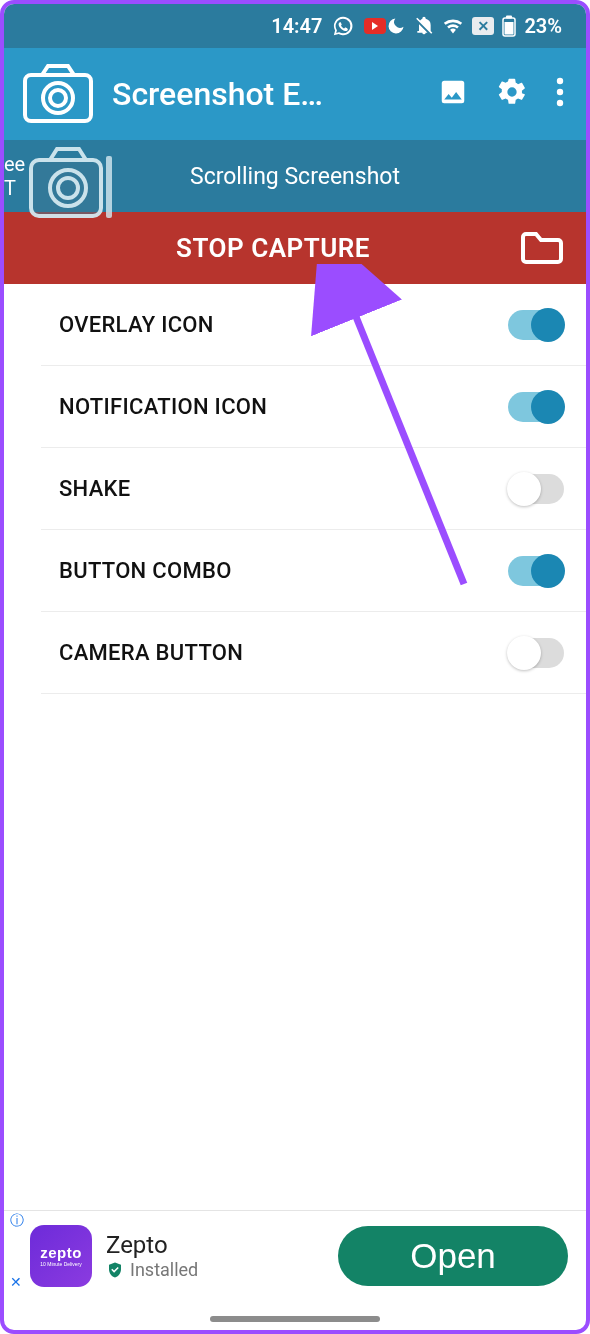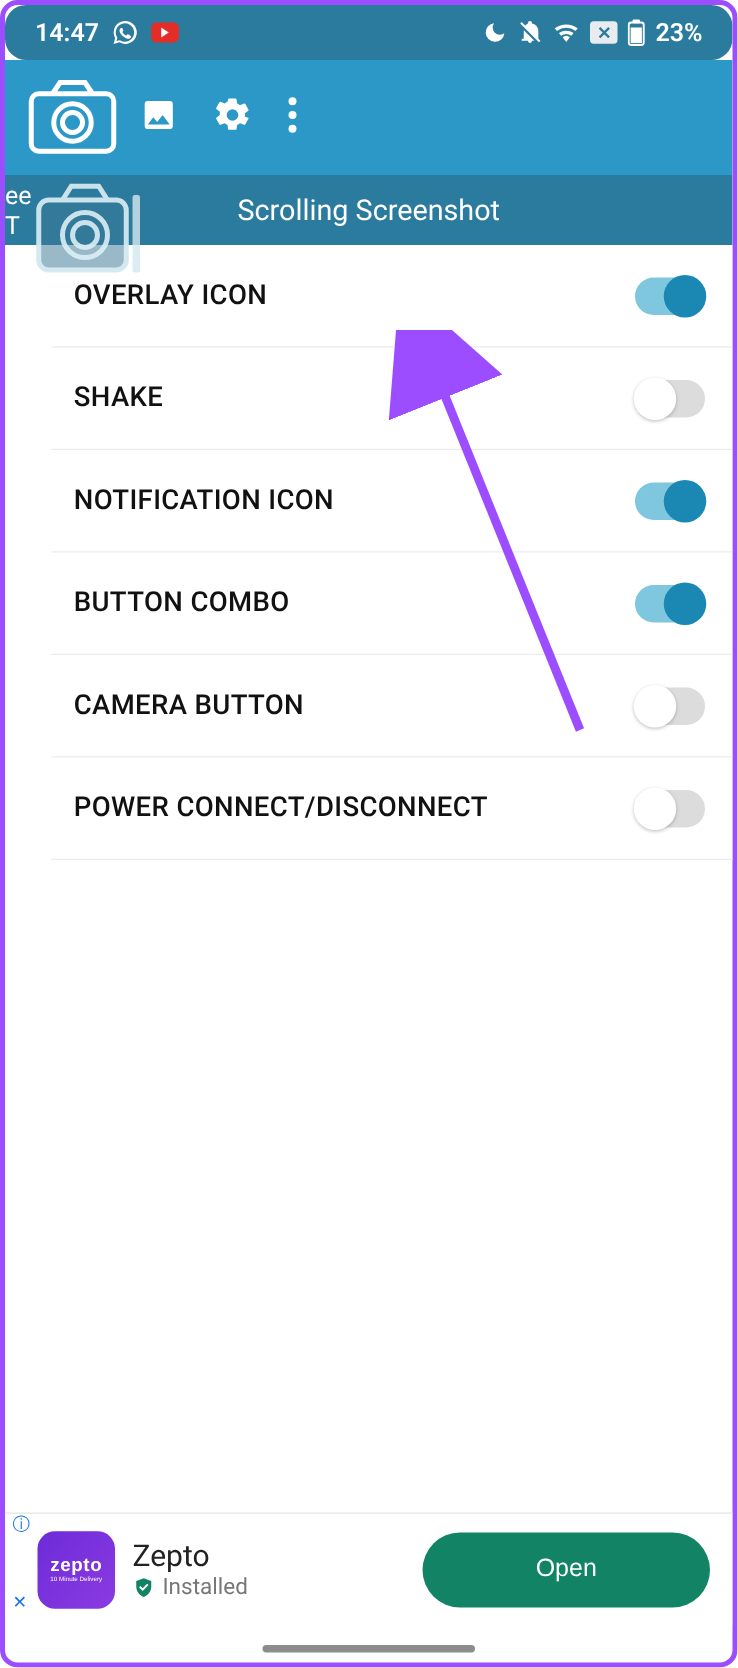--- a/index.html
+++ b/index.html
@@ -1,35 +1,35 @@
 <!DOCTYPE html>
 <html><head>
 <meta charset="utf-8">
 <style>
   * { box-sizing: border-box; margin: 0; padding: 0; }
   html, body { width: 590px; height: 1334px; font-family: Roboto, -apple-system, Arial, sans-serif; overflow: hidden; }
   .frame { width: 590px; height: 1334px; border: 4px solid #9b4dff; border-radius: 14px; position: relative; background: #fff; overflow: hidden; }
 
   
-  .statusbar { height: 44px; background: #2b7b9e; display: flex; align-items: center; justify-content: space-between; padding: 0 24px; color: #fff; font-weight: 600; font-size: 20px; border-radius: 17px; }
+  .statusbar { height: 44px; background: #2b7b9e; display: flex; align-items: center; justify-content: flex-end; padding: 0 24px; color: #fff; font-weight: 600; font-size: 20px; }
   .statusbar .left  { display: flex; align-items: center; gap: 10px; }
   .statusbar .right { display: flex; align-items: center; gap: 8px; }
   .status-icon { display: inline-flex; }
   .yt-badge { background: #e52d27; border-radius: 4px; width: 22px; height: 16px; display:flex; align-items:center; justify-content:center; }
   .yt-badge::after{ content:""; border-left:6px solid #fff; border-top:4px solid transparent; border-bottom:4px solid transparent; }
   .x-box { background:#e9ecef; color:#2b7b9e; border-radius:3px; width:22px; height:18px; font-size:14px; font-weight:800; display:flex; align-items:center; justify-content:center; }
 
   
   .appbar { height: 92px; background: #2b98c7; display:flex; align-items:center; padding: 0 18px 0 18px; color:#fff; }
   .appbar .camera-logo { width:72px; height:62px; margin-right:18px; }
   .appbar .title { font-size: 32px; font-weight:500; flex:1; white-space:nowrap; overflow:hidden; }
   .appbar .action-icons { display:flex; align-items:center; gap:28px; padding-right:4px; }
 
   
-  .tabbar { height: 56px; background:#2b7b9e; color:#fff; display:flex; align-items:center; justify-content:center; font-size:23px; position:relative; }
+  .tabbar { height: 72px; background:#2b7b9e; color:#fff; display:flex; align-items:center; justify-content:center; font-size:23px; position:relative; }
   .tabbar .left-stub{ position:absolute; left:0; top:0; bottom:0; width:34px; display:flex; align-items:center; font-size:20px; overflow:hidden;}
   .floating-cam { position:absolute; left:24px; top:142px; width:86px; height:76px; z-index:5; opacity:.95; }
 
   
   .stopbar { height: 72px; background:#b7342d; color:#fff; display:flex; align-items:center; padding:0 22px; }
   .stopbar .stop-label { flex:1; text-align:center; font-size:26px; font-weight:600; letter-spacing:.5px; }
   .stopbar .folder-icon { width:44px; height:34px; }
 
   
   .settings { background:#fff;margin-left:37px; }
@@ -48,21 +48,21 @@
   
   .ad { position:absolute; bottom:30px; left:0; right:0; height:90px; border-top:1px solid #e4e4e4; display:flex; align-items:center; padding:6px 18px 6px 26px; background:#fff; }
   .ad-badges { position:absolute; left:6px; display:flex; flex-direction:column; gap:44px; bottom:10px; }
   .ad-badges span{ font-size:14px; color:#1a73e8; }
   .ad .app-icon { width:62px; height:62px; border-radius:14px; background:linear-gradient(135deg,#6d2bd9,#8b3be0); color:#fff; display:flex; flex-direction:column; align-items:center; justify-content:center; font-family:sans-serif; margin-right:14px; }
   .ad .app-icon .brand{font-size:15px; font-weight:700; letter-spacing:.5px;}
   .ad .app-icon .sub{font-size:5px;}
   .ad .info { flex:1; }
   .ad .info .name { font-size:24px; color:#222; }
   .ad .info .installed { font-size:18px; color:#777; display:flex; align-items:center; gap:6px; }
-  .ad .open-btn { background:#138366; color:#fff; border:none; border-radius:38px; height:60px; width:230px; font-size:20px; font-weight:500; }
+  .ad .open-btn { background:#138366; color:#fff; border:none; border-radius:38px; height:60px; width:230px; font-size:35px; font-weight:500; }
 
   
   .gesture { position:absolute; bottom:8px; left:50%; transform:translateX(-50%); width:170px; height:6px; border-radius:6px; background:#8c8c8c; }
 </style>
 </head>
 <body>
 
 <div class="frame">
 
   <div class="statusbar">
@@ -105,20 +105,21 @@
 
   <div class="appbar">
     <span class="camera-logo">
       <svg width="72" height="62" viewBox="0 0 72 62" fill="none">
           <rect x="3" y="12" width="66" height="46" rx="6" stroke="#fff" stroke-width="4"></rect>
           <path d="M20 12l6-9h20l6 9" stroke="#fff" stroke-width="4" fill="none"></path>
           <circle cx="36" cy="35" r="15" stroke="#fff" stroke-width="4"></circle>
           <circle cx="36" cy="35" r="8" stroke="#fff" stroke-width="4"></circle>
         </svg>
     </span>
+    <div class="title">Screenshot E…</div>
     <div class="action-icons">
       <span>
         <svg width="30" height="30" viewBox="0 0 24 24" fill="#fff">
             <path d="M21 19V5a2 2 0 0 0-2-2H5a2 2 0 0 0-2 2v14a2 2 0 0 0 2 2h14a2 2 0 0 0 2-2zM8.5 13.5l2.5 3 3.5-4.5L19 18H5z"></path>
           </svg>
       </span>
       <span>
         <svg width="32" height="32" viewBox="0 0 24 24" fill="#fff">
             <path d="M19.4 13a7.5 7.5 0 0 0 .1-1 7.5 7.5 0 0 0-.1-1l2.1-1.6a.5.5 0 0 0 .1-.6l-2-3.5a.5.5 0 0 0-.6-.2l-2.5 1a7.3 7.3 0 0 0-1.7-1l-.4-2.6a.5.5 0 0 0-.5-.4h-4a.5.5 0 0 0-.5.4L9 4.1a7.3 7.3 0 0 0-1.7 1l-2.5-1a.5.5 0 0 0-.6.2l-2 3.5a.5.5 0 0 0 .1.6L4.4 10a7.5 7.5 0 0 0 0 2l-2.1 1.6a.5.5 0 0 0-.1.6l2 3.5a.5.5 0 0 0 .6.2l2.5-1a7.3 7.3 0 0 0 1.7 1l.4 2.6a.5.5 0 0 0 .5.4h4a.5.5 0 0 0 .5-.4l.4-2.6a7.3 7.3 0 0 0 1.7-1l2.5 1a.5.5 0 0 0 .6-.2l2-3.5a.5.5 0 0 0-.1-.6zM12 15.5A3.5 3.5 0 1 1 15.5 12 3.5 3.5 0 0 1 12 15.5z"></path>
           </svg>
@@ -141,54 +142,56 @@
   <span class="floating-cam">
     <svg width="86" height="76" viewBox="0 0 86 76">
         <rect x="3" y="14" width="70" height="56" rx="8" stroke="#d3e8f0" stroke-width="4" fill="rgba(60,120,150,.55)"></rect>
         <path d="M22 14l7-11h22l7 11" stroke="#d3e8f0" stroke-width="4" fill="none"></path>
         <circle cx="40" cy="42" r="18" stroke="#d3e8f0" stroke-width="4" fill="none"></circle>
         <circle cx="40" cy="42" r="10" stroke="#d3e8f0" stroke-width="4" fill="none"></circle>
         <rect x="78" y="10" width="6" height="62" rx="2" fill="#d3e8f0" opacity=".85"></rect>
       </svg>
   </span>
 
+  <div class="stopbar">
+    <span class="stop-label">STOP CAPTURE</span>
+    <span class="folder-icon">
+      <svg width="44" height="34" viewBox="0 0 44 34" fill="none">
+          <path d="M3 6a3 3 0 0 1 3-3h10l5 6h17a3 3 0 0 1 3 3v16a3 3 0 0 1-3 3H6a3 3 0 0 1-3-3z" stroke="#fff" stroke-width="4"></path>
+        </svg>
+    </span>
+  </div>
 
   <div class="settings" id="settings-container">
       <div class="row">
         <div class="label">OVERLAY ICON</div>
         <div class="switch on">
           <div class="knob"></div>
         </div>
       </div>
       <div class="row">
+        <div class="label">NOTIFICATION ICON</div>
+        <div class="switch on">
+          <div class="knob"></div>
+        </div>
+      </div>
+      <div class="row">
         <div class="label">SHAKE</div>
         <div class="switch off">
           <div class="knob"></div>
         </div>
       </div>
       <div class="row">
-        <div class="label">NOTIFICATION ICON</div>
-        <div class="switch on">
-          <div class="knob"></div>
-        </div>
-      </div>
-      <div class="row">
         <div class="label">BUTTON COMBO</div>
         <div class="switch on">
           <div class="knob"></div>
         </div>
       </div>
       <div class="row">
         <div class="label">CAMERA BUTTON</div>
-        <div class="switch off">
-          <div class="knob"></div>
-        </div>
-      </div>
-      <div class="row">
-        <div class="label">POWER CONNECT/DISCONNECT</div>
         <div class="switch off">
           <div class="knob"></div>
         </div>
       </div>
     </div>
 
   <svg class="arrow" width="180" height="340">
     <defs>
         <marker id="ah" markerWidth="14" markerHeight="14" refX="4" refY="7" orient="auto">
           <path d="M0 0 L14 7 L0 14 z" fill="#9b4dff"></path>

